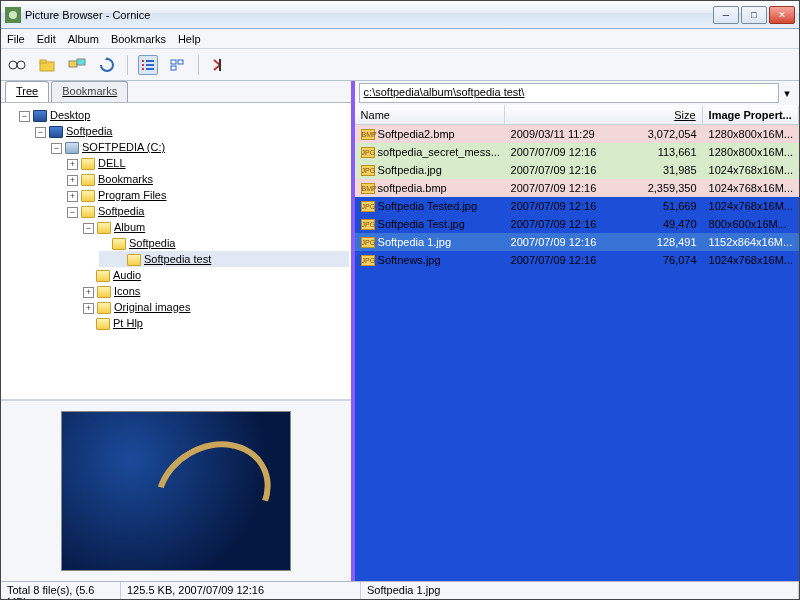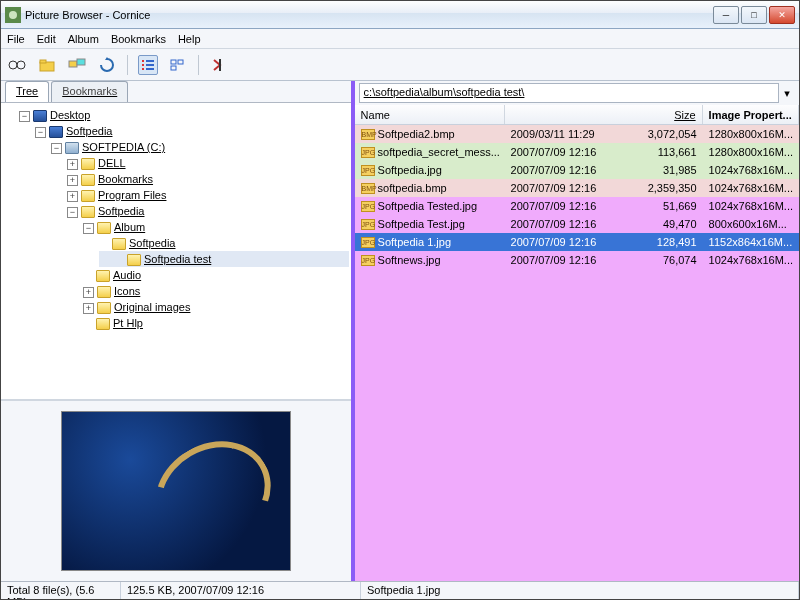--- a/index.html
+++ b/index.html
@@ -35,21 +35,21 @@
 .preview .img .swoosh { position:absolute; left:40%; top:20%; width:120px; height:100px; border:6px solid #c9a65a; border-left-color:transparent; border-bottom-color:transparent; border-radius:50%; transform:rotate(-30deg); }
 .pathbar { height:24px; display:flex; align-items:center; padding:2px 4px; background:#f4f6fa; }
 .pathbar .path { flex:1; border:1px solid #aab4c2; background:#fff; padding:2px 4px; height:20px;text-decoration:underline; }
 .pathbar .dd { width:16px; text-align:center; }
 .listhdr { display:flex; height:20px; background:linear-gradient(#fdfdfe,#ecf0f6); border-bottom:1px solid #c8d0dc; }
 .listhdr > div { border-right:1px solid #d0d7e0; padding:2px 6px; display:flex; align-items:center; }
 .col-name { width:150px; }
 .col-date { width:130px;margin-top:24px; }
 .col-size { width:68px; text-align:left; justify-content:flex-end;text-decoration:underline; }
 .col-props { flex:1;font-weight:bold; }
-.filelist { flex:1; background:#f0abfc; overflow:auto; }
+.filelist { flex:1; background:#1d4ed8; overflow:auto; }
 .row { display:flex; height:18px; align-items:center; }
 .row > div { padding:1px 6px; overflow:hidden; white-space:nowrap; text-overflow:ellipsis; }
 .row .c-name { width:150px; display:flex; align-items:center; gap:3px; }
 .row .c-date { width:130px; }
 .row .c-size { width:68px; text-align:right; }
 .row .c-props { flex:1; }
 .row.hl-pink { background:#f2d8d8; }
 .row.hl-green { background:#d8eccb; }
 .row.hl-sel { background:#3874d6; color:#fff; }
 .fic { width:14px; height:11px; display:inline-block; background:#f5d060; border:1px solid #c09020; font-size:7px; line-height:9px; text-align:center; color:#805010; }

